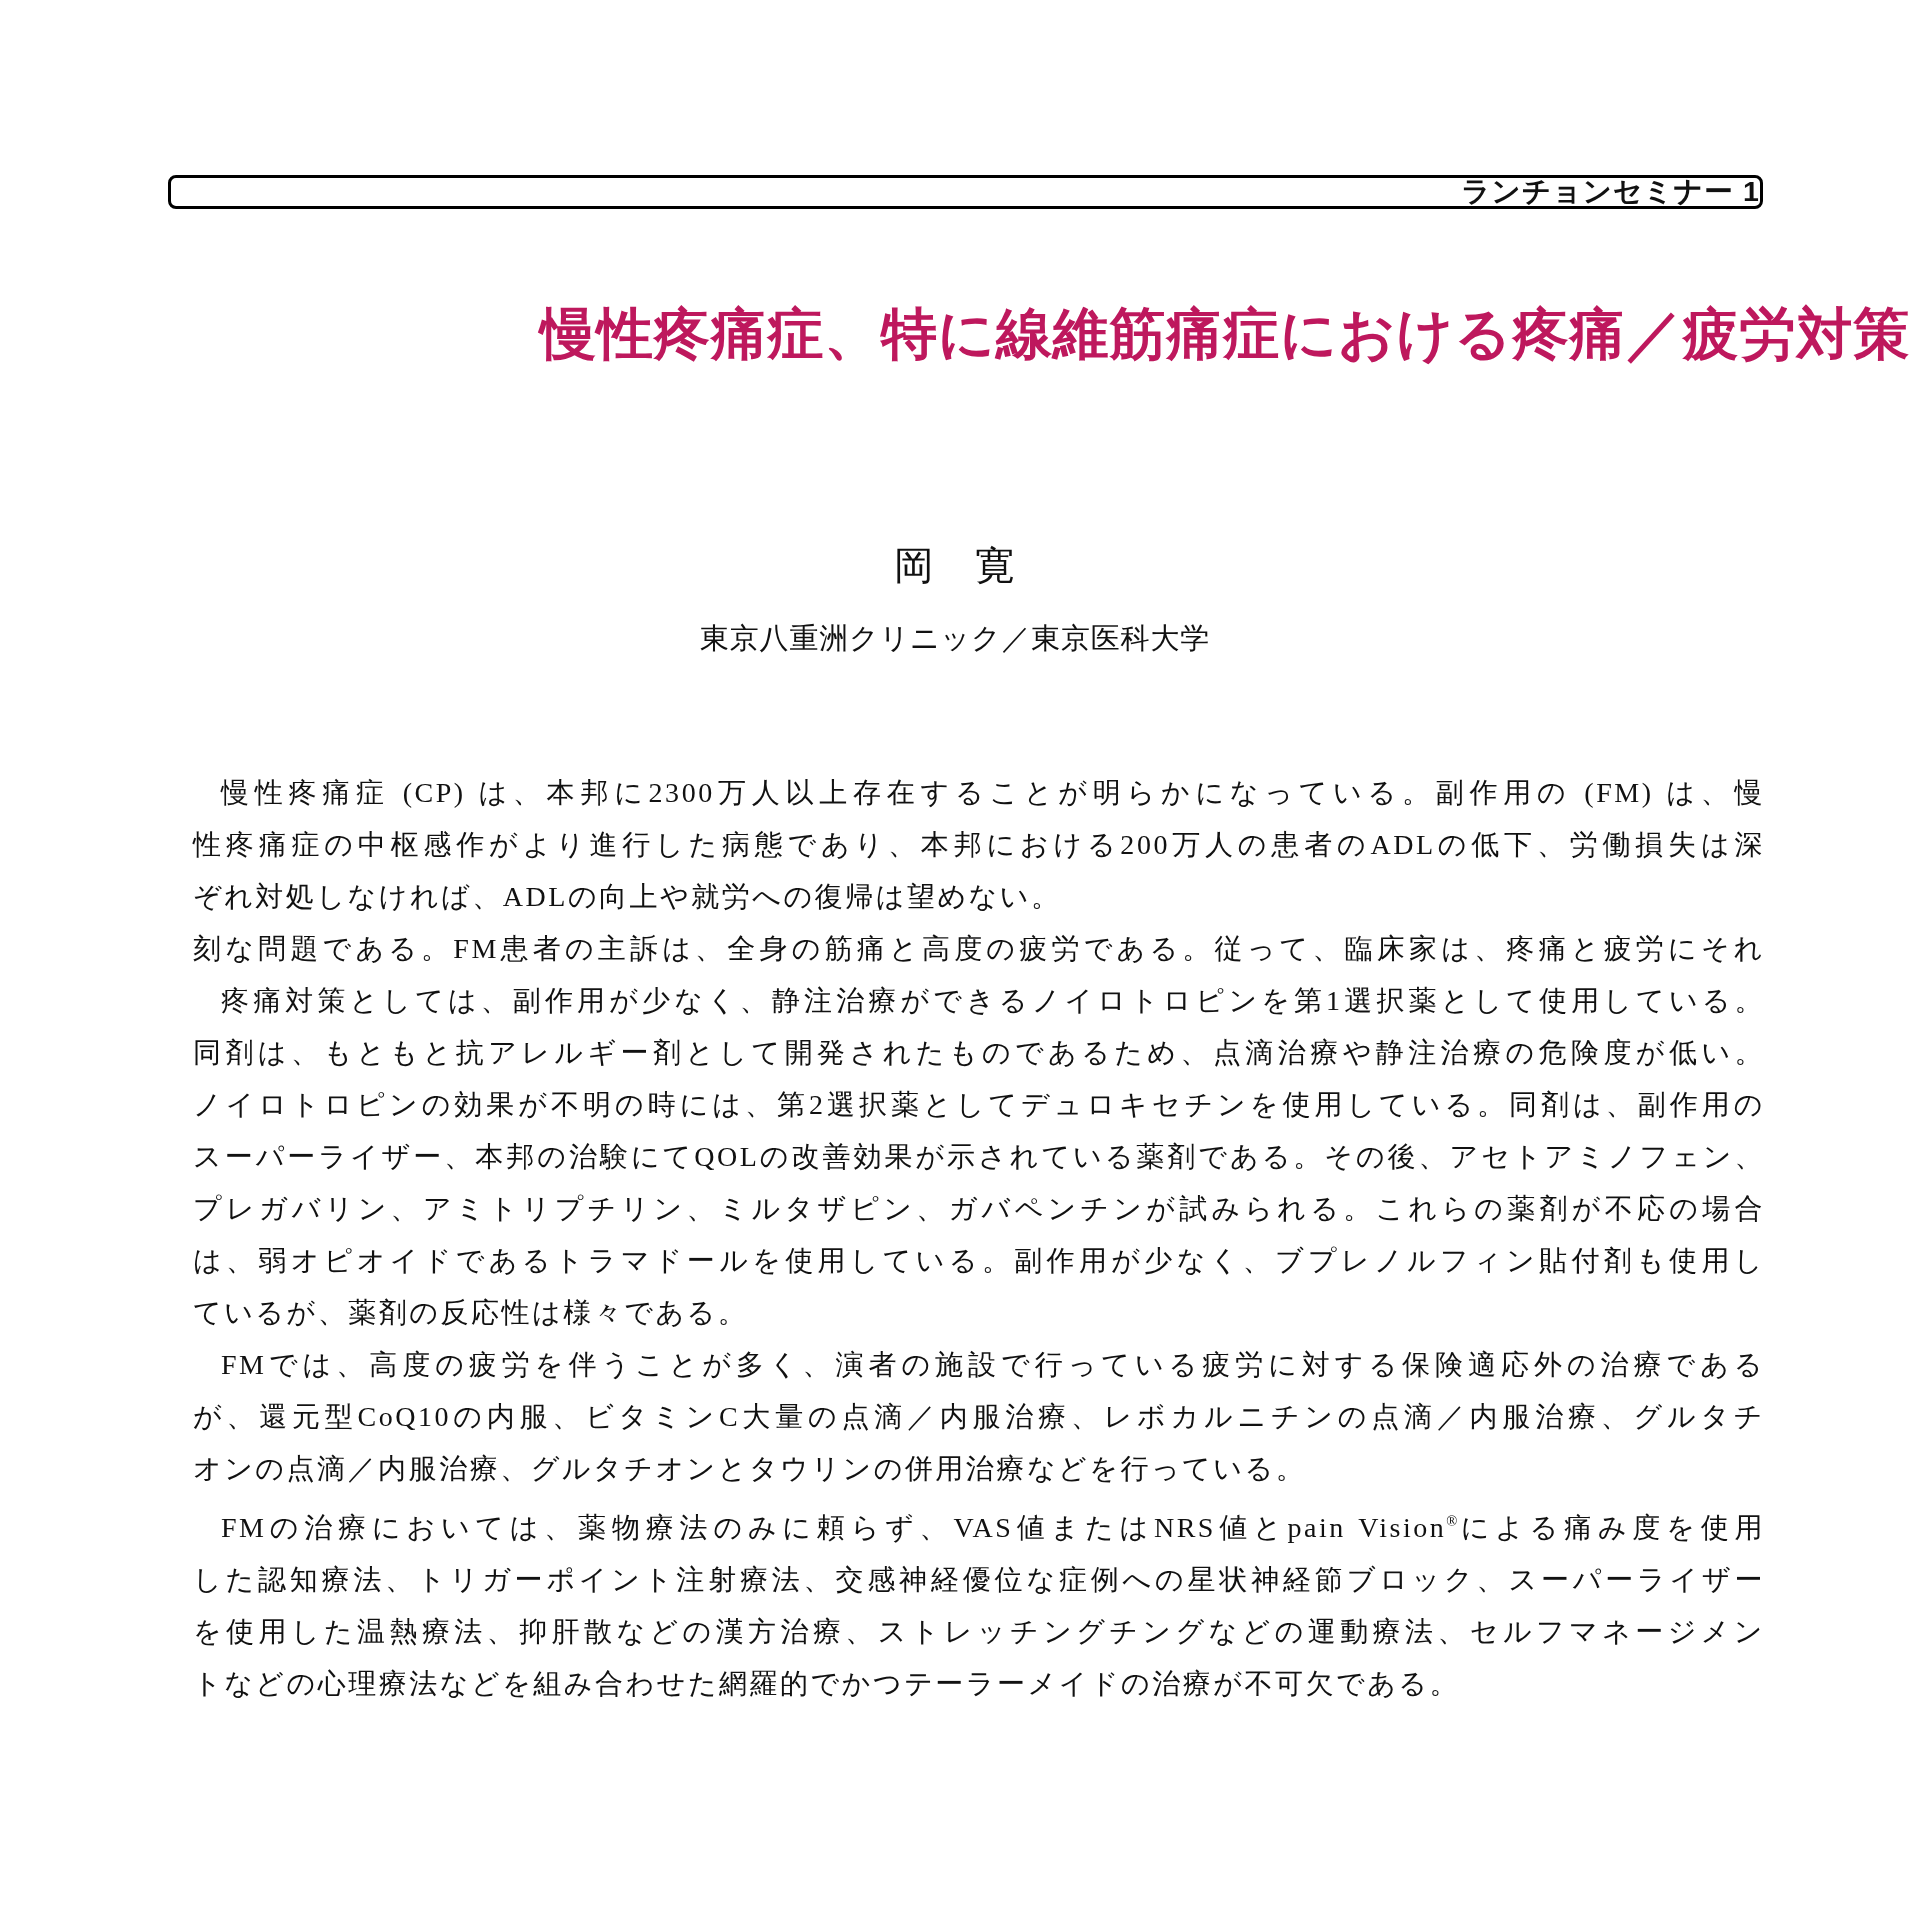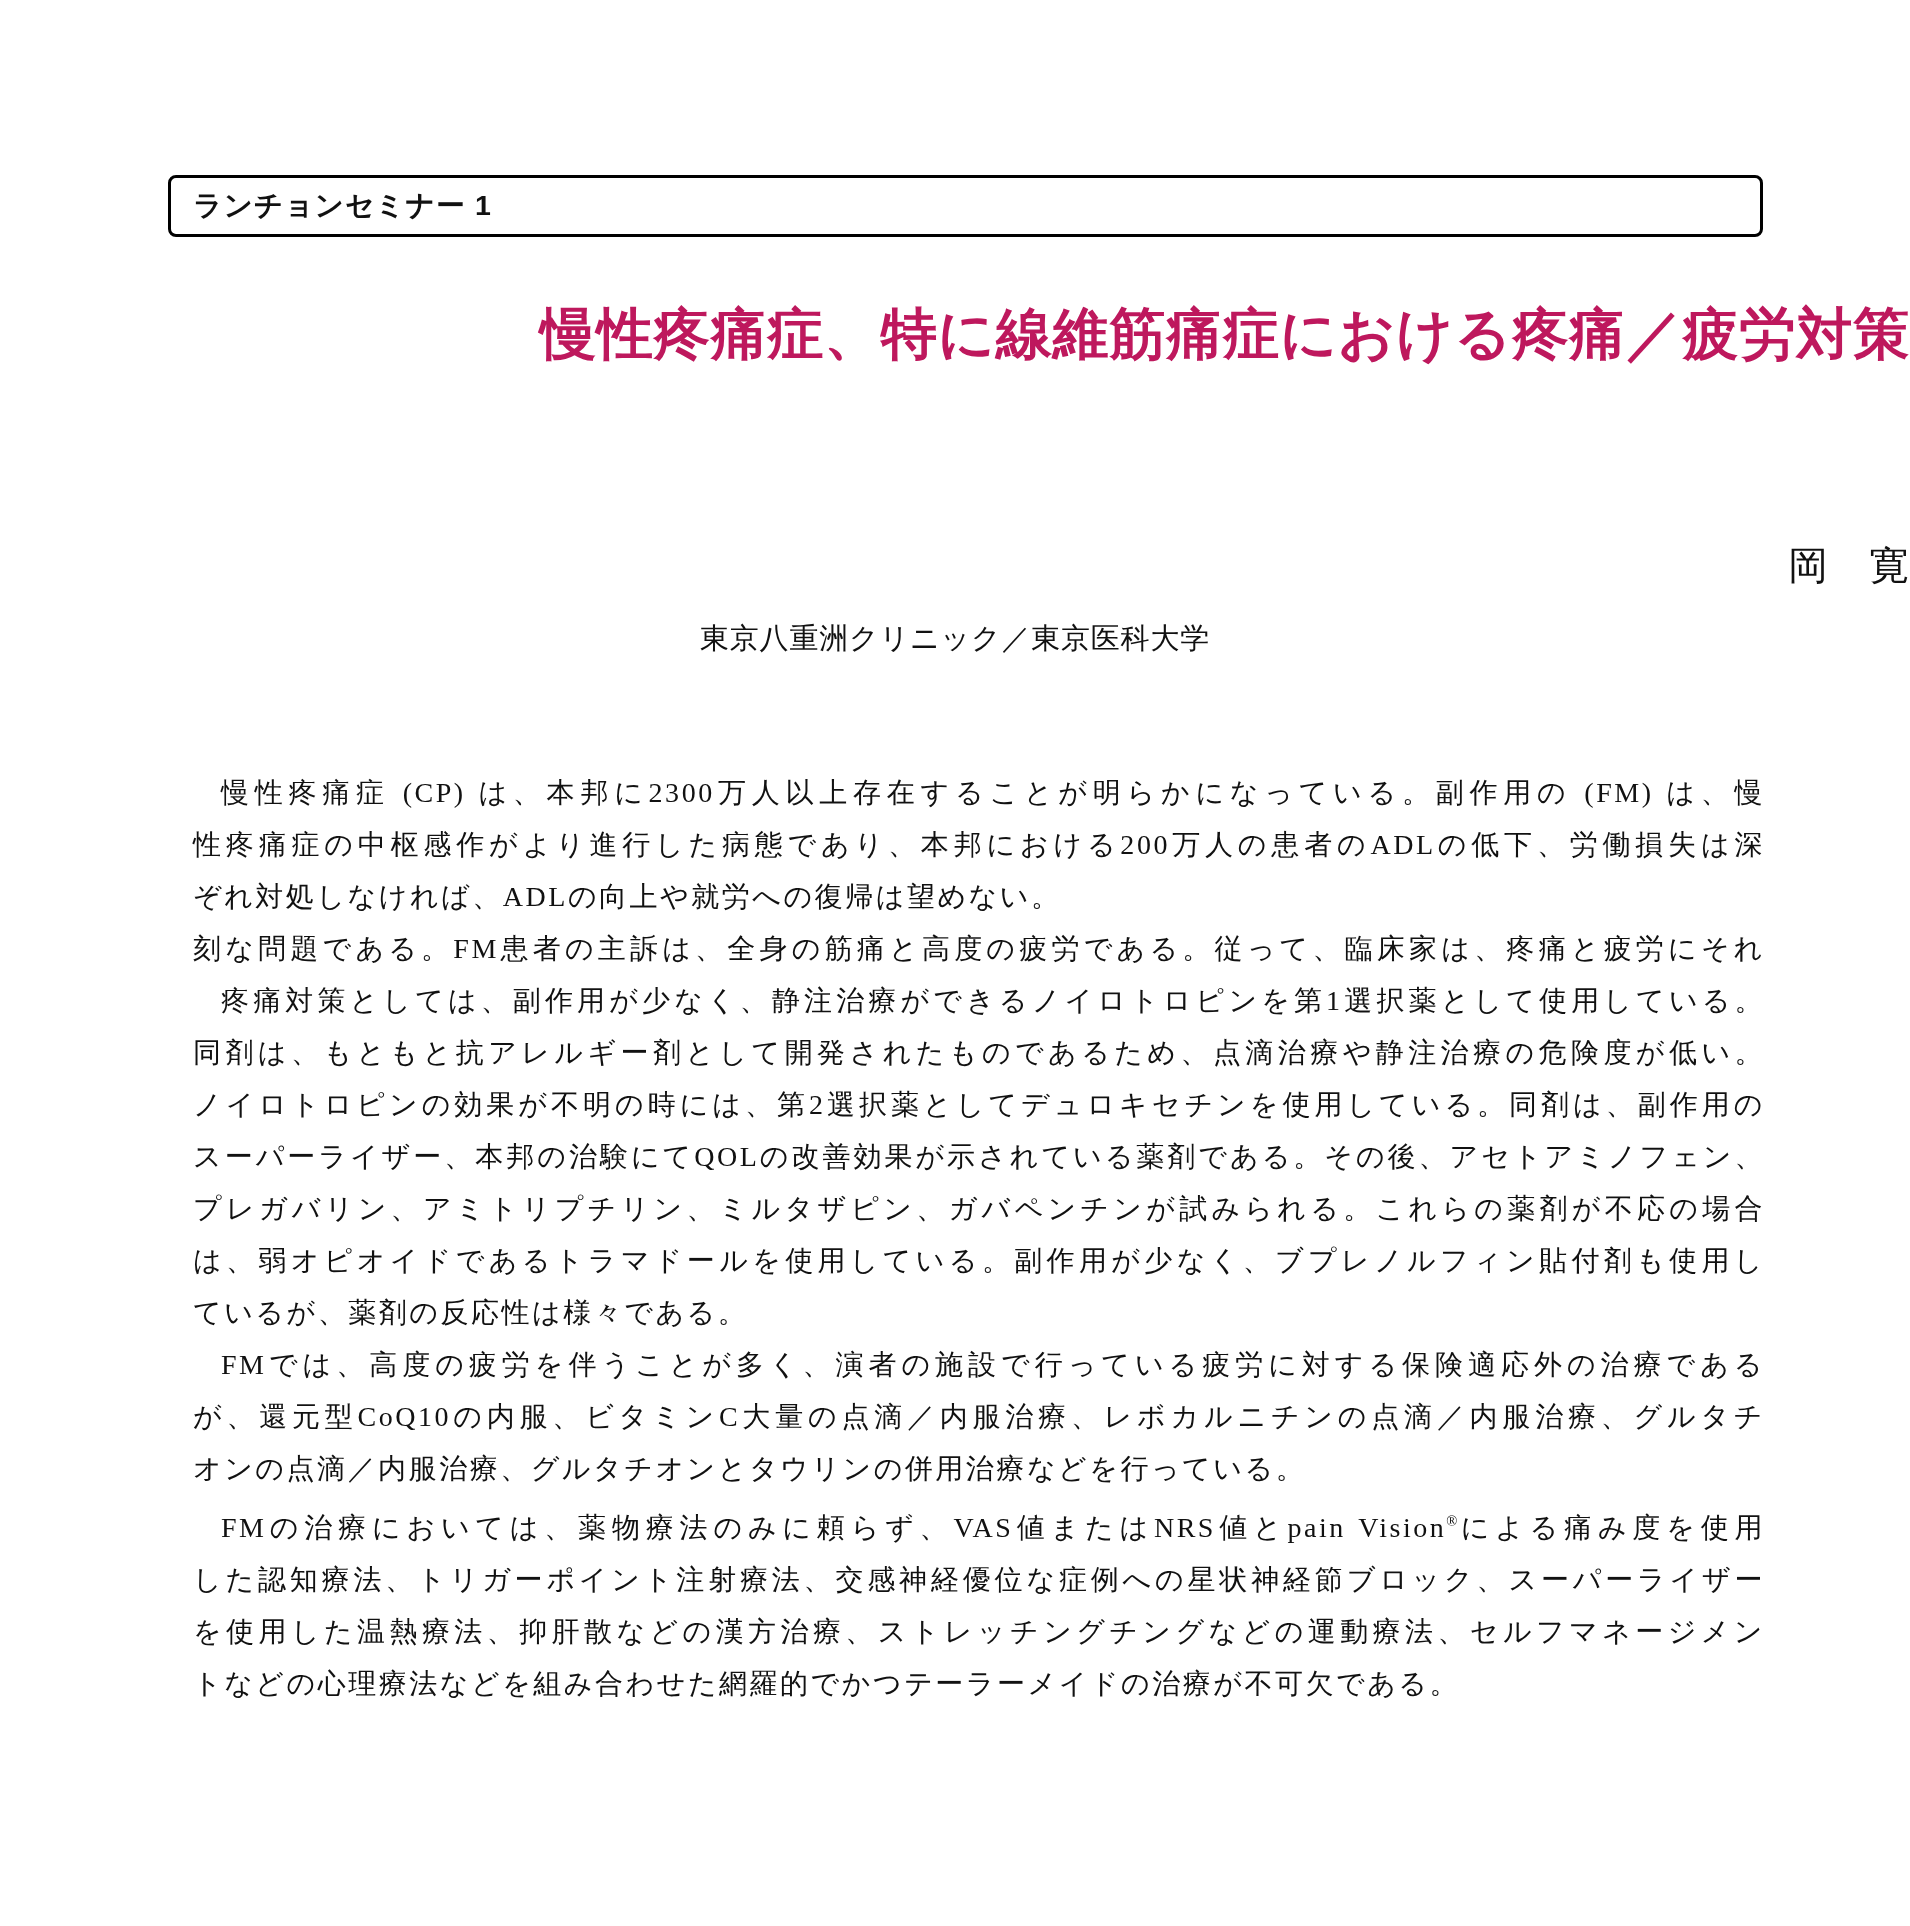--- a/index.html
+++ b/index.html
@@ -19,28 +19,29 @@
     background: #ffffff;
     overflow: hidden;
   }
 
   
   .header-box {
     position: absolute;
     left: 168px;
     top: 175px;
     width: 1595px;
-    height: 62px;
+    height: 34px;
     border: 3.5px solid #000000;
     border-radius: 8px;
     box-sizing: border-box;
     display: flex;
     align-items: center;
     padding-left: 22.3px;
     background: #ffffff;
+    justify-content: flex-end;
   }
   .header-label {
     font-family: "Liberation Sans", "DejaVu Sans", sans-serif;
     font-weight: bold;
     font-size: 28.5px;
     letter-spacing: 1.2px;
     color: #111111;
     white-space: nowrap;
   }
 
@@ -58,21 +59,21 @@
     color: #be185d;
     white-space: nowrap;
   }
 
   
   .author-name {
     position: absolute;
     top: 539px;
     left: 0;
     width: 100%;
-    text-align: right;
+    text-align: center;
     font-family: Liberation Serif, serif;
     font-size: 39px;
     letter-spacing: 1.5px;
     color: #111111;
   }
   .affiliation {
     position: absolute;
     top: 619px;
     left: 0;
     width: 100%;

